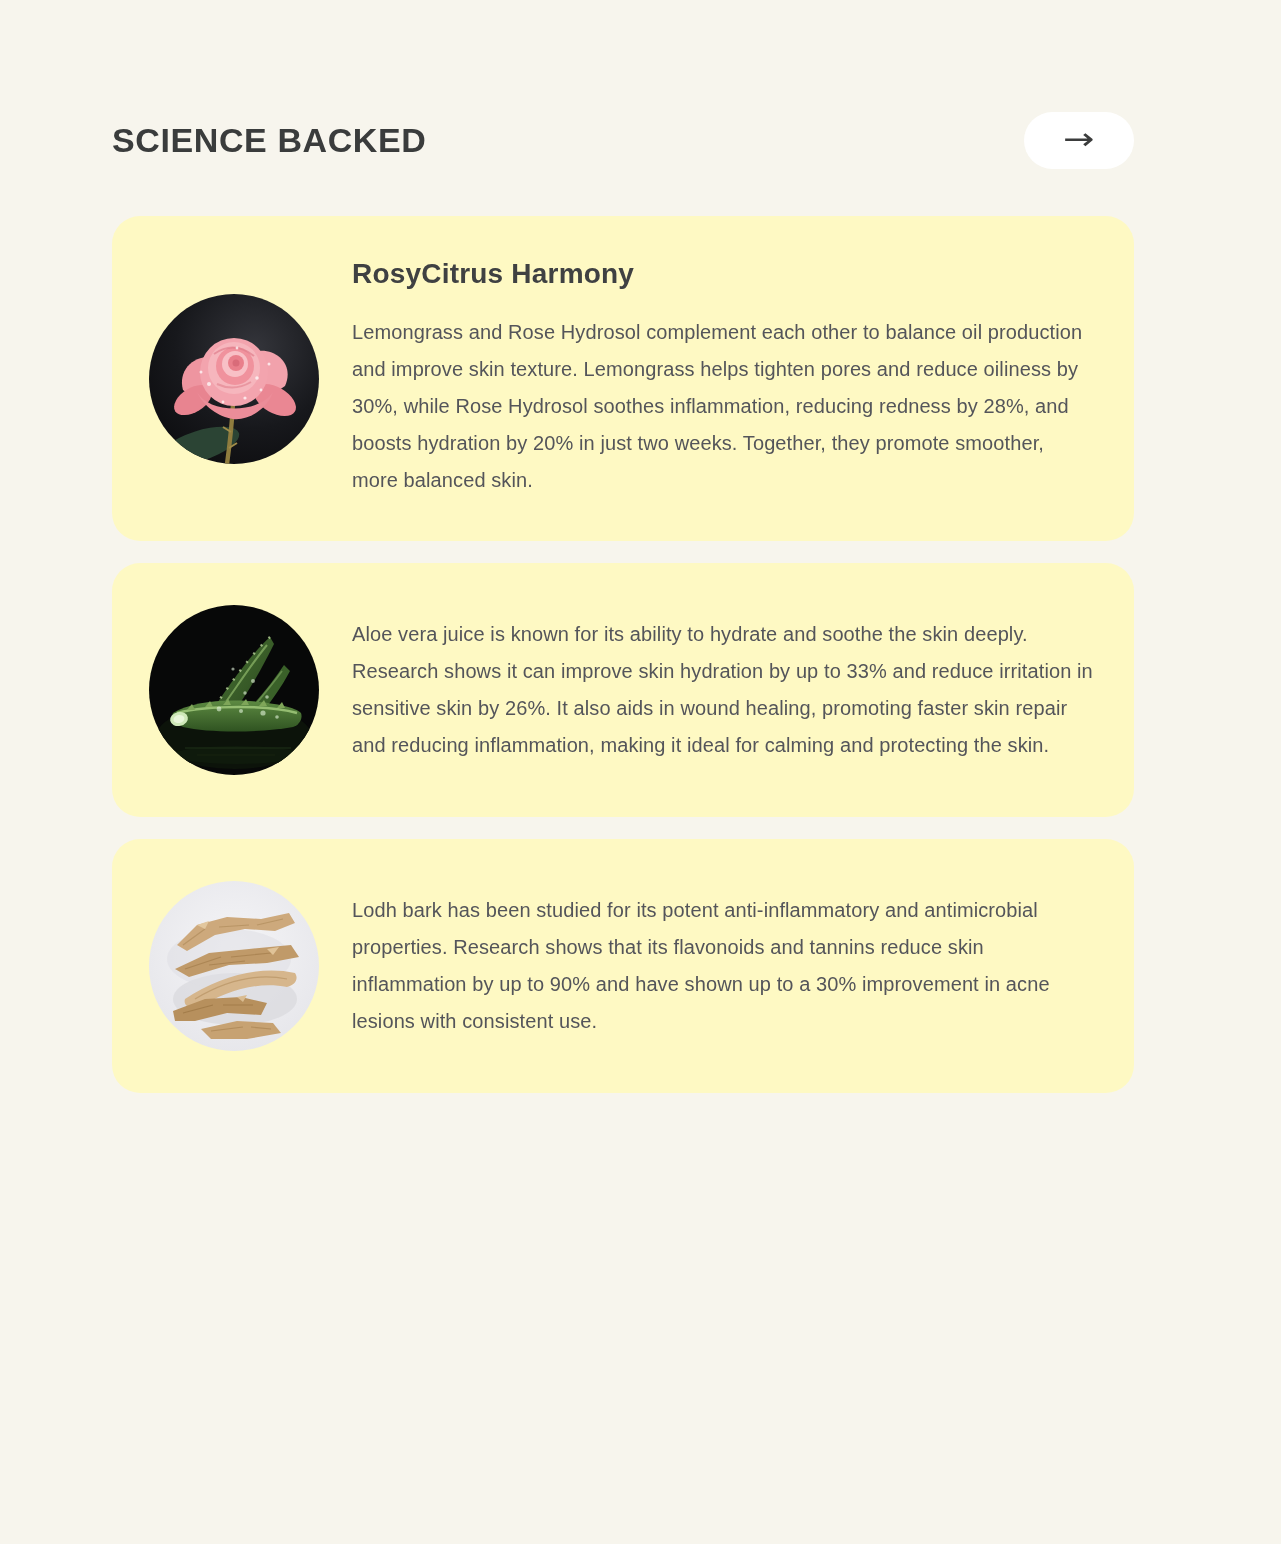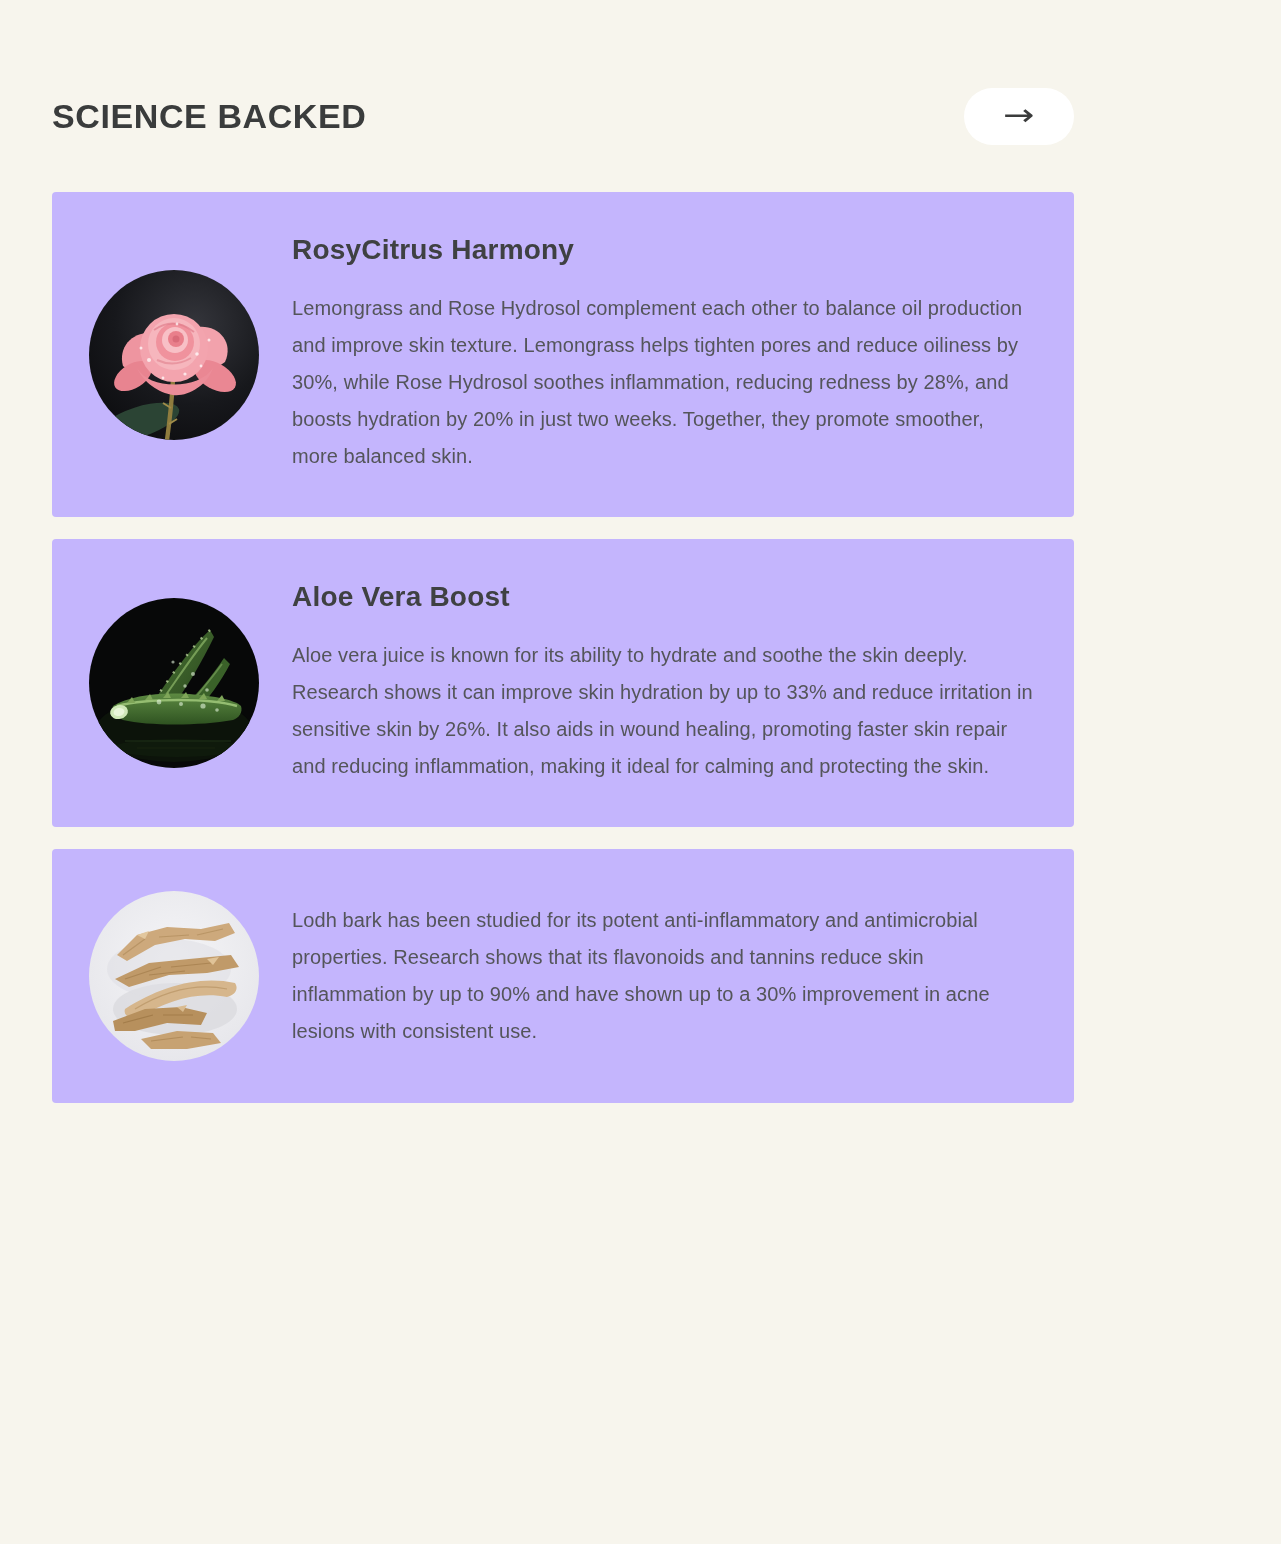--- a/index.html
+++ b/index.html
@@ -6,22 +6,22 @@
   html, body { margin: 0; padding: 0; }
   body {
     width: 1281px;
     height: 1544px;
     background: #F7F5ED;
     font-family: "Liberation Sans", sans-serif;
     overflow: hidden;
   }
   .page {
     width: 1137px; 
-    padding-top: 88px;
-    margin-left: 52px;
+    padding-top: 112px;
+    margin-left: 112px;
   }
   .content { width: 1022px; }
 
   
   .header-row {
     display: flex;
     justify-content: space-between;
     align-items: center;
     height: 57px;
     margin-bottom: 47px;
@@ -55,22 +55,22 @@
     padding-bottom: 3px;
   }
 
   
   .cards {
     display: flex;
     flex-direction: column;
     gap: 22px;
   }
   .card {
-    background: #c4b5fd;
-    border-radius: 4px;
+    background: #fef9c3;
+    border-radius: 28px;
     display: flex;
     align-items: center;
     padding: 42px 40px 42px 37px;
     width: 1022px;
   }
   .photo {
     width: 170px;
     height: 170px;
     flex: 0 0 170px;
     border-radius: 50%;
@@ -205,21 +205,20 @@
               <circle cx="84" cy="64" r="1.6"></circle>
                 <circle cx="128" cy="112" r="1.8"></circle>
             </g>
 
             <ellipse cx="88" cy="150" rx="64" ry="9" fill="#101c0c" opacity="0.9"></ellipse>
             <path d="M36 143 H 142" stroke="#1b2a15" stroke-width="2" opacity="0.7"></path>
             <path d="M48 150 H 126" stroke="#16220f" stroke-width="2" opacity="0.6"></path>
           </svg>
         </div>
         <div class="text-col">
-          <h2 class="card-title">Aloe Vera Boost</h2>
           <p class="card-desc">Aloe vera juice is known for its ability to hydrate and soothe the skin deeply. Research shows it can improve skin hydration by up to 33% and reduce irritation in sensitive skin by 26%. It also aids in wound healing, promoting faster skin repair and reducing inflammation, making it ideal for calming and protecting the skin.</p>
         </div>
       </article>
 
       <article class="card">
         <div class="photo" aria-label="lodh-bark-photo">
           <svg viewBox="0 0 170 170" width="170" height="170">
             <defs>
               <radialGradient id="barkBg" cx="50%" cy="42%" r="75%">
                 <stop offset="0%" stop-color="#f5f5f7"></stop>

